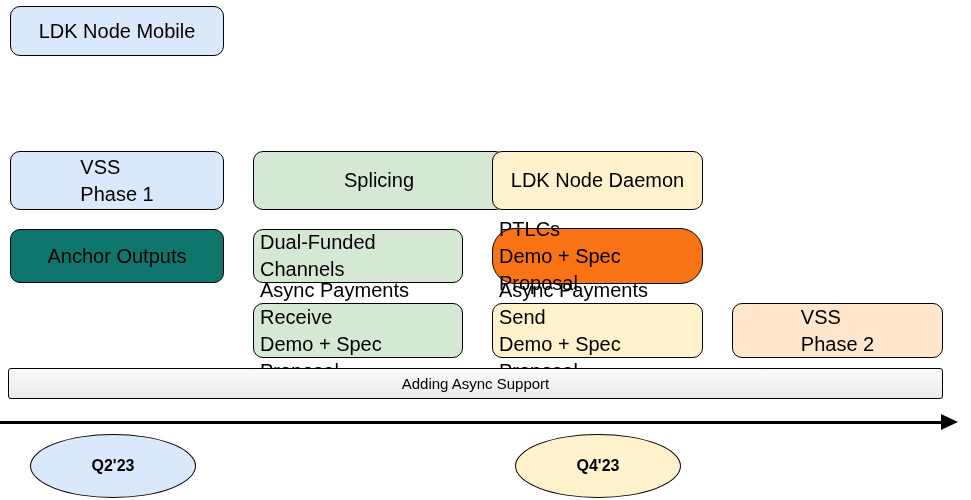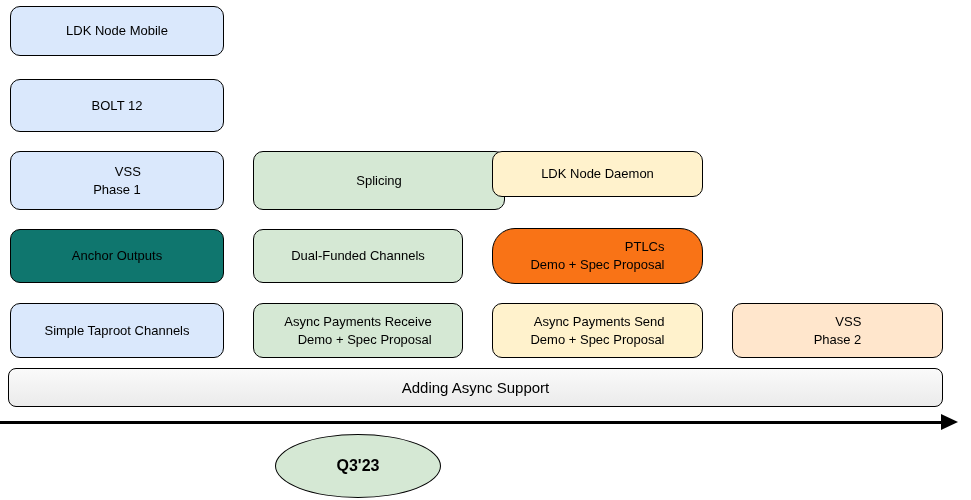--- a/index.html
+++ b/index.html
@@ -16,36 +16,36 @@
     overflow: hidden;
   }
   .box {
     position: absolute;
     box-sizing: border-box;
     border: 1.5px solid #000000;
     border-radius: 10px;
     display: flex;
     align-items: center;
     justify-content: center;
-    text-align: right;
-    font-size: 13px;
+    text-align: left;
+    font-size: 20px;
     line-height: 1.35;
     color: #000000;
     white-space: pre-line;
     padding: 4px 6px;
   }
   .banner {
     position: absolute;
     box-sizing: border-box;
     left: 8px;
     top: 368px;
     width: 935px;
-    height: 39px;
+    height: 31px;
     border: 1.5px solid #000000;
-    border-radius: 8px;
+    border-radius: 3px;
     background: linear-gradient(#fafafa, #ebebeb);
     display: flex;
     align-items: center;
     justify-content: center;
     font-size: 15px;
     color: #000000;
   }
   .axis-line {
     position: absolute;
     left: 0px;
@@ -79,40 +79,39 @@
     font-weight: bold;
     color: #000000;
   }
 </style>
 </head>
 <body>
 
 <div class="canvas">
 
   <div class="box" style="left: 10px; top: 6px; width: 214px; height: 50px; background-color: rgb(218, 232, 252);">LDK Node Mobile</div>
-  <div class="box" style="left: 10px; top: 79px; width: 214px; height: 53px; background-color: rgb(218, 232, 252);">BOLT 12</div>
   <div class="box" style="left: 10px; top: 151px; width: 214px; height: 59px; background-color: rgb(218, 232, 252);">VSS
 Phase 1</div>
   <div class="box" style="left: 10px; top: 229px; width: 214px; height: 54px; background-color: #0f766e;">Anchor Outputs</div>
-  <div class="box" style="left: 10px; top: 303px; width: 214px; height: 55px; background-color: rgb(218, 232, 252);">Simple Taproot Channels</div>
 
   <div class="box" style="left: 253px; top: 151px; width: 252px; height: 59px; background-color: rgb(213, 232, 212);">Splicing</div>
   <div class="box" style="left: 253px; top: 229px; width: 210px; height: 54px; background-color: rgb(213, 232, 212);">Dual-Funded Channels</div>
   <div class="box" style="left: 253px; top: 303px; width: 210px; height: 55px; background-color: rgb(213, 232, 212);">Async Payments Receive
 Demo + Spec Proposal</div>
 
-  <div class="box" style="left: 492px; top: 151px; width: 211px; height: 46px; background-color: rgb(255, 242, 204);">LDK Node Daemon</div>
+  <div class="box" style="left: 492px; top: 151px; width: 211px; height: 59px; background-color: rgb(255, 242, 204);">LDK Node Daemon</div>
   <div class="box" style="left: 492px; top: 228px; width: 211px; height: 56px; background-color: #f97316; border-radius: 23px;">PTLCs
 Demo + Spec Proposal</div>
   <div class="box" style="left: 492px; top: 303px; width: 211px; height: 55px; background-color: rgb(255, 242, 204);">Async Payments Send
 Demo + Spec Proposal</div>
 
   <div class="box" style="left: 732px; top: 303px; width: 211px; height: 55px; background-color: rgb(255, 230, 204);">VSS
 Phase 2</div>
 
   <div class="banner">Adding Async Support</div>
 
   <div class="axis-line"></div>
   <div class="axis-head"></div>
 
-  <div class="ellipse" style="left: 275px; background-color: rgb(213, 232, 212);">Q3'23</div>
+  <div class="ellipse" style="left: 30px; background-color: rgb(218, 232, 252);">Q2'23</div>
+  <div class="ellipse" style="left: 515px; background-color: rgb(255, 242, 204);">Q4'23</div>
 
 </div>
 
 </body></html>

